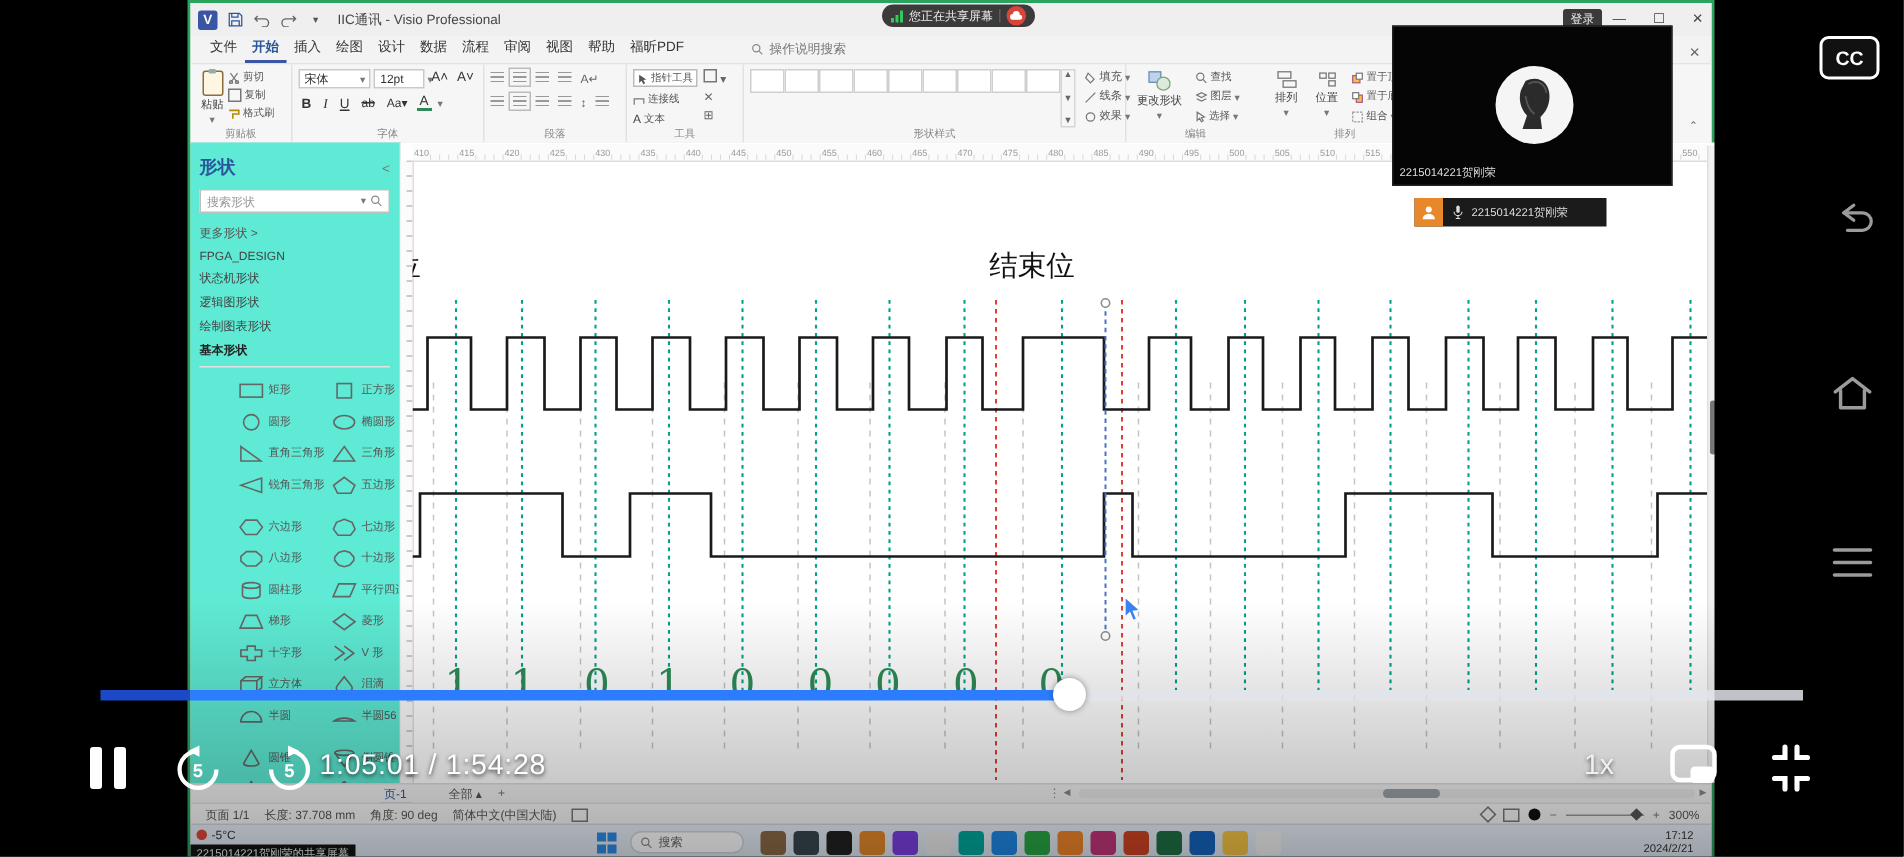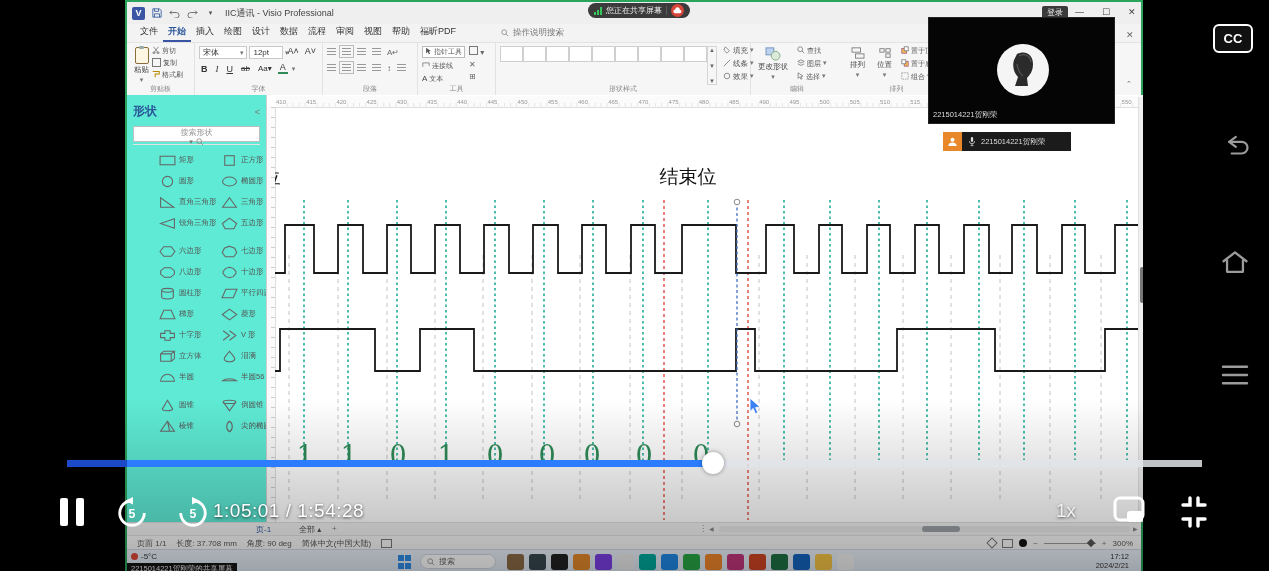--- a/index.html
+++ b/index.html
@@ -17,36 +17,36 @@
   .v-menubar{position:absolute;left:0;top:22px;width:100%;height:19px;background:#f3f3f3;display:flex;align-items:flex-end;padding-left:8px;box-sizing:border-box;border-bottom:1px solid #e3e3e3;}
   .mtab{font-size:9px;color:#333;padding:2px 5px 4px 5px;white-space:nowrap;}
   .mtab.active{font-weight:bold;color:#2b579a;box-shadow:inset 0 -2px 0 #3955a3;text-align:right;}
   .menu-search{display:flex;align-items:center;margin-left:40px;color:#777;font-size:8.5px;gap:4px;padding-bottom:3px;}
   
   .v-ribbon{position:absolute;left:0;top:41px;width:100%;height:52px;background:#f7f6f6;border-bottom:1px solid #d8d8d8;display:flex;}
   .rgroup{position:relative;height:100%;border-right:1px solid #e2e2e2;box-sizing:border-box;padding:3px 4px 10px 4px;}
   .rlabel{position:absolute;bottom:1px;left:0;width:100%;text-align:center;font-size:7px;color:#888;}
   .rbig{display:flex;flex-direction:column;align-items:center;font-size:7.5px;color:#444;gap:1px;padding:1px 3px;}
   .minicol{display:flex;flex-direction:column;justify-content:flex-start;gap:2px;font-size:7px;color:#555;}
-  .mini{display:flex;align-items:flex-start;gap:2px;white-space:nowrap;}
+  .mini{display:flex;align-items:flex-end;gap:2px;white-space:nowrap;}
   .i-clip{width:12px;height:15px;border:1px solid #8a6d3b;border-radius:2px;background:#fdf6e3;position:relative;}
   .i-clip:before{content:"";position:absolute;left:3px;top:-2px;width:5px;height:3px;background:#9aa;border-radius:1px;}
   .i-sq{display:inline-block;width:7px;height:7px;border:1px solid #777;}
   .i-bars{display:inline-block;width:9px;height:7px;background:repeating-linear-gradient(#999 0 1px,transparent 1px 3px);}
   .i-diag{width:100%;height:100%;background:linear-gradient(135deg,transparent 46%,#555 46%,#555 54%,transparent 54%);}
   .combo{display:flex;align-items:center;justify-content:space-between;border:1px solid #c9c9c9;background:#fff;font-size:8px;color:#333;padding:0 3px;height:13px;box-sizing:border-box;}
   .chev{color:#777;font-size:7px;}
   .charbtn{font-size:9px;color:#333;padding:0 2px;}
   .gallery{display:grid;grid-template-columns:repeat(9,21px);grid-gap:2px;}
   .gcell{width:21px;height:14px;border:1px solid #cfcfcf;background:#fff;}
   .gscroll{display:flex;flex-direction:column;font-size:6px;color:#666;justify-content:space-between;margin-left:2px;border:1px solid #d5d5d5;padding:0 1px;}
   
   #shapes-panel{position:absolute;left:0;top:93px;width:140px;height:427px;background:#5eead4;border-right:1px solid #cfcfcf;box-sizing:border-box;overflow:hidden;}
   .sp-title{margin:8px 6px 6px 6px;font-size:12px;font-weight:bold;color:#2b579a;display:flex;justify-content:space-between;align-items:center;}
-  .sp-search{margin:0 6px;height:14px;border:1px solid #bfbfbf;background:#fff;display:flex;align-items:center;font-size:8px;color:#999;padding:0 4px;justify-content:flex-start;flex-direction:column;}
+  .sp-search{margin:0 6px;height:14px;border:1px solid #bfbfbf;background:#fff;display:flex;align-items:center;font-size:8px;color:#999;padding:0 4px;justify-content:space-between;}
   .sp-links{margin:8px 6px 0 6px;font-size:8px;color:#444;}
   .sp-links div{margin-bottom:5px;white-space:nowrap;}
   .sp-links div:first-child{color:#555;}
   .sp-links div:last-child{font-weight:bold;color:#222;}
   .shapes-grid{display:grid;grid-template-columns:62px 62px;margin:7px 0 0 8px;grid-row-gap:5px;}
   .shape-item{display:flex;align-items:center;gap:3px;height:16px;padding-left:24px;}
   .shape-item:nth-child(9),.shape-item:nth-child(10),
   .shape-item:nth-child(23),.shape-item:nth-child(24){margin-top:7px;}
   .shape-glyph{width:17px;height:13px;flex:0 0 17px;}
   .shape-glyph svg{width:17px;height:13px;display:block;}
@@ -408,20 +408,28 @@
       <div class="sp-search">
         <span>搜索形状</span>
         <span style="display:flex;gap:3px;align-items:center;">
           <span class="chev">▾</span>
           <svg width="8" height="8" viewBox="0 0 10 10">
               <circle cx="4" cy="4" r="3" fill="none" stroke="#888" stroke-width="1"></circle>
               <line x1="6.2" y1="6.2" x2="9" y2="9" stroke="#888" stroke-width="1"></line>
             </svg>
         </span>
       </div>
+      <div class="sp-links">
+          <div>更多形状  &gt;</div>
+          <div>FPGA_DESIGN</div>
+          <div>状态机形状</div>
+          <div>逻辑图形状</div>
+          <div>绘制图表形状</div>
+          <div>基本形状</div>
+        </div>
       <div style="border-top:1px solid #e2e2e2;margin:2px 6px 0 6px;"></div>
       <div class="shapes-grid">
           <div class="shape-item">
     <span class="shape-glyph">
               <svg viewBox="0 0 16 12" fill="none" stroke="#666" stroke-width="1">
                 <rect x="1" y="2" width="14" height="8"></rect>
               </svg>
             </span>
     <span class="shape-label">矩形</span>
   </div>

